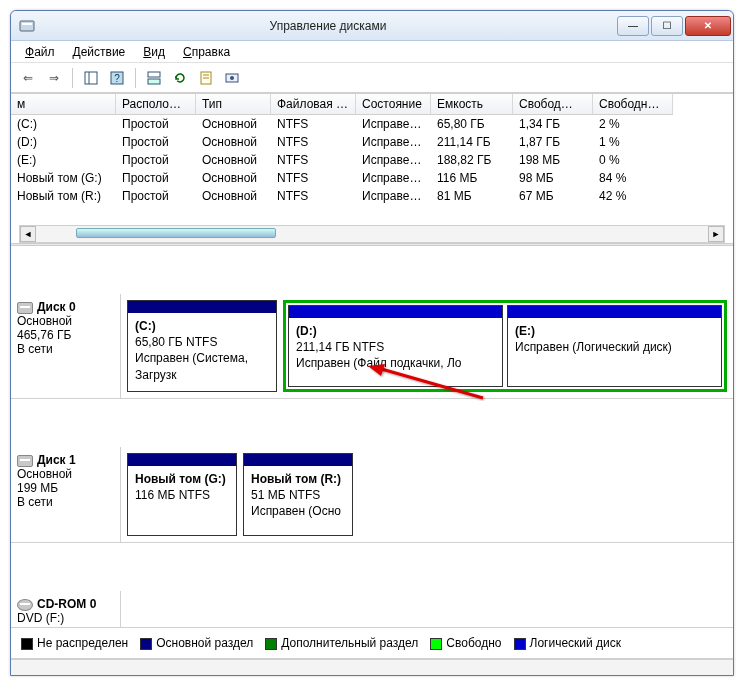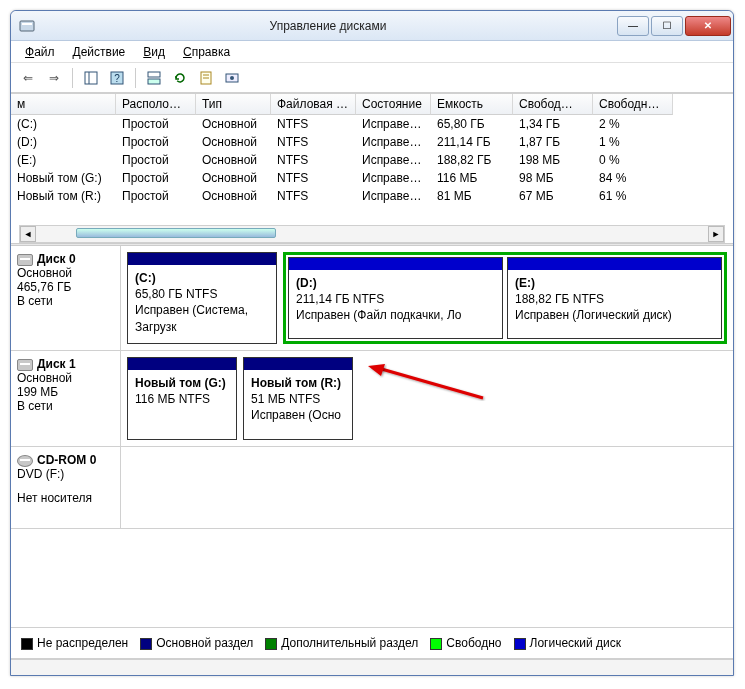--- a/index.html
+++ b/index.html
@@ -81,21 +81,21 @@
 .lrows { height:108px; overflow:hidden; }
 .hscroll {
   height:18px;border:1px solid #cfcfcf;background:#f4f4f4;margin:2px 8px 0 8px;
   display:flex;align-items:center;
 }
 .hscroll .arrow{width:16px;height:16px;border:1px solid #bbb;background:#eee;display:flex;align-items:center;justify-content:center;font-size:9px;}
 .hscroll .track{flex:1;height:16px;position:relative;}
 .hscroll .thumb{position:absolute;left:40px;top:2px;height:10px;width:200px;background:linear-gradient(#cfe,#9bd);border:1px solid #7ab;border-radius:2px;}
 .splitter{height:3px;background:#e8e8e8;border-top:1px solid #ccc;border-bottom:1px solid #ccc;}
 .graphical{flex:1;overflow:auto;padding:0;}
-.drow{display:flex;border-bottom:1px solid #d0d0d0;min-height:96px;}
+.drow{display:flex;border-bottom:1px solid #d0d0d0;min-height:96px;margin-top:48px;}
 .dinfo{width:110px;padding:6px;border-right:1px solid #d0d0d0;}
 .dinfo .dname{font-weight:bold;}
 .dicon{display:inline-block;width:16px;height:12px;background:#c8c8c8;border:1px solid #888;border-radius:2px;position:relative;margin-right:4px;vertical-align:middle;}
 .dicon::after{content:"";position:absolute;top:3px;left:2px;right:2px;height:2px;background:#fff;}
 .partwrap{flex:1;display:flex;gap:0;padding:6px 6px 6px 0;}
 .part{
   border:1px solid #333;margin-left:6px;flex:0 0 auto;min-height:82px;
   display:flex;flex-direction:column;font-size:12px;
 }
 .part .phdr{height:12px;background:#000080;}
@@ -236,21 +236,21 @@
           <div>84 %</div>
         </div>
         <div class="lrow">
           <div>Новый том (R:)</div>
           <div>Простой</div>
           <div>Основной</div>
           <div>NTFS</div>
           <div>Исправен…</div>
           <div>81 МБ</div>
           <div>67 МБ</div>
-          <div>61 %</div>
+          <div>42 %</div>
         </div>
       </div>
     <div class="hscroll">
       <div class="arrow">◄</div>
       <div class="track">
           <div class="thumb"></div>
         </div>
       <div class="arrow">►</div>
     </div>
   </div>
@@ -281,21 +281,20 @@
             <div class="pbody">
               <div class="pname">(D:)</div>
               <div>211,14 ГБ NTFS</div>
               <div>Исправен (Файл подкачки, Ло</div>
             </div>
           </div>
           <div class="part" style="flex:1;margin-left:4px">
             <div class="phdr blue"></div>
             <div class="pbody">
               <div class="pname">(E:)</div>
-              <div>188,82 ГБ NTFS</div>
               <div>Исправен (Логический диск)</div>
             </div>
           </div>
         </div>
       </div>
     </div>
 
     <div class="drow">
       <div class="dinfo">
         <div class="dname"><span class="dicon"></span><span>Диск 1</span></div>

